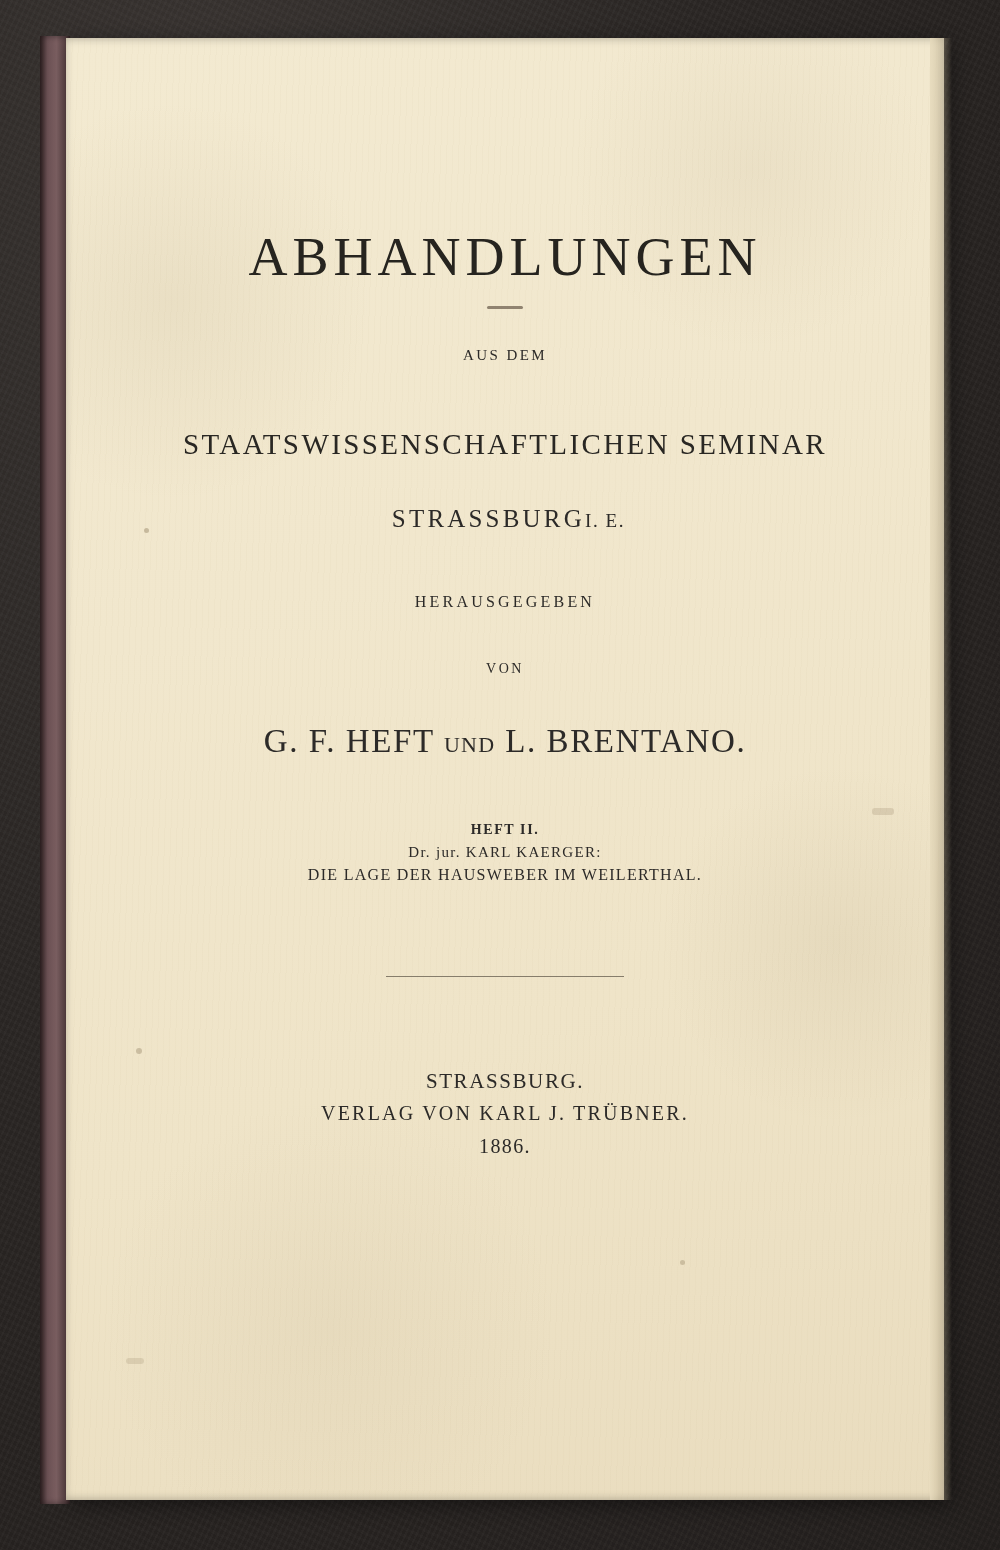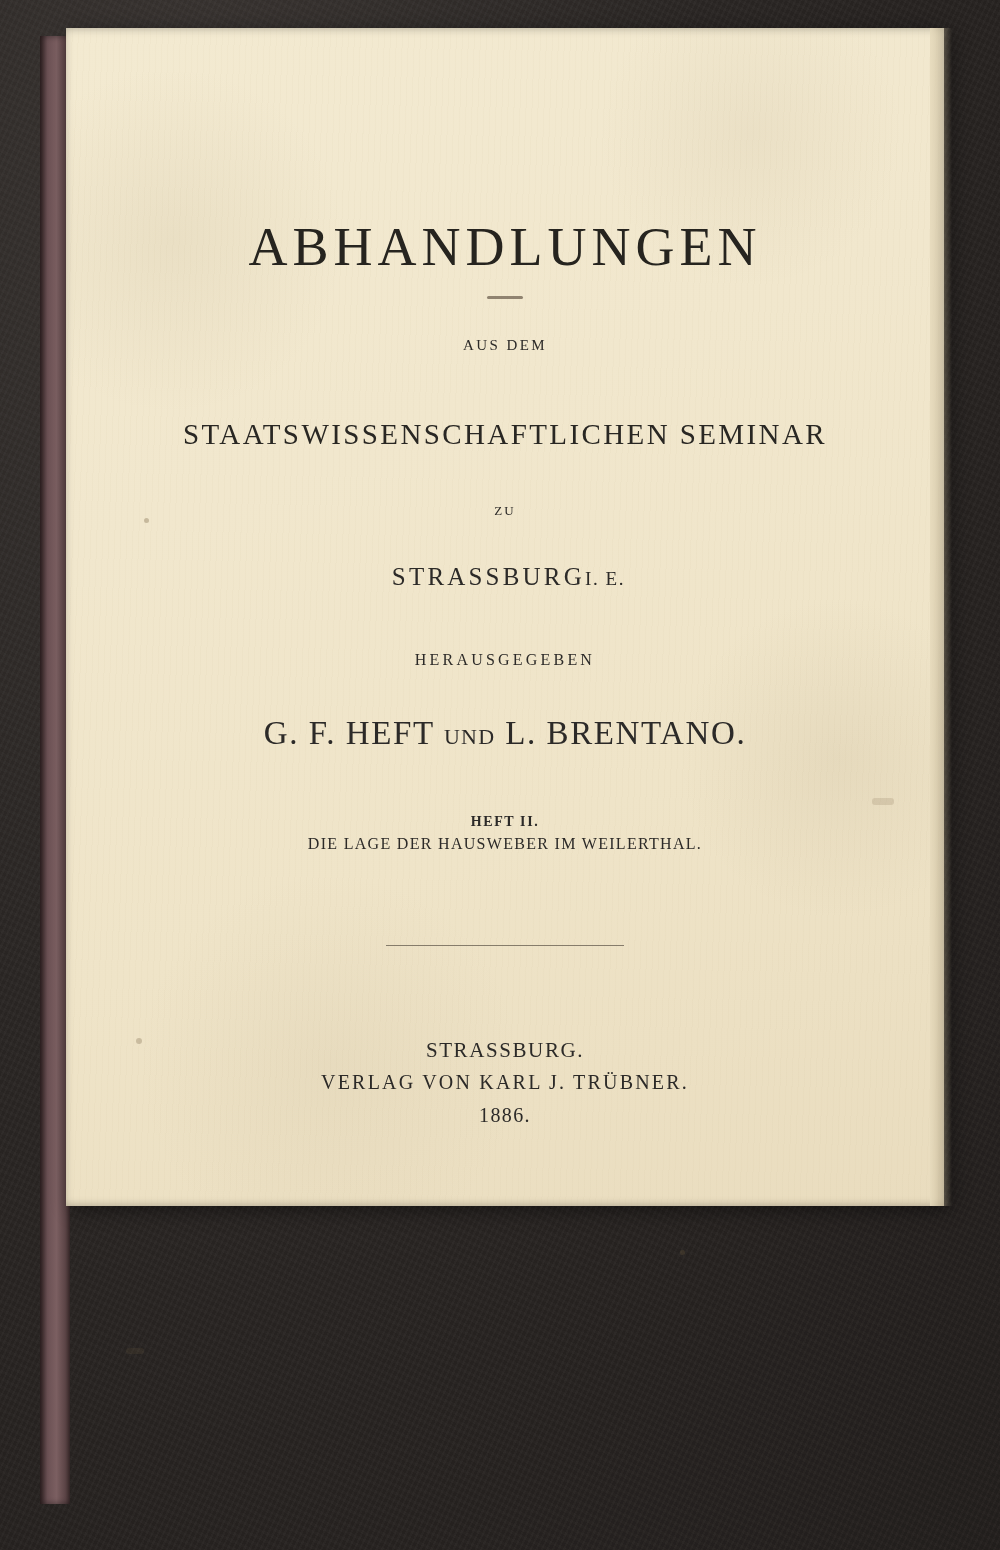--- a/index.html
+++ b/index.html
@@ -33,23 +33,23 @@
     top: 36px;
     width: 30px;
     height: 1468px;
     background: linear-gradient(90deg, #3d2b2c 0%, #6b5154 25%, #7b5f61 55%, #5a4345 85%, #3a2a2b 100%);
     box-shadow: 2px 0 6px rgba(0,0,0,.45) inset;
   }
   
   #paper {
     position: absolute;
     left: 66px;
-    top: 28px;
+    top: 38px;
     width: 878px;
-    height: 1178px;
+    height: 1462px;
     background: linear-gradient(160deg, #f3ead1 0%, #f1e7cd 35%, #efe4c8 65%, #e9dcbe 100%);
     box-shadow:
       6px 4px 18px rgba(0,0,0,.45),
       -2px 0 10px rgba(0,0,0,.30) inset;
   }
   
   #paper-edge {
     position: absolute;
     right: -8px;
     top: 0;
@@ -203,36 +203,37 @@
 
     <div id="content">
 
       <div class="main-title">ABHANDLUNGEN</div>
       <div class="title-rule"></div>
 
       <div class="line-aus-dem">AUS DEM</div>
 
       <div class="line-seminar">STAATSWISSENSCHAFTLICHEN  SEMINAR</div>
 
-      <div class="line-zu">ZU</div>
 
       <div class="line-city">
         <span>STRASSBURG</span><span class="small">I. E.</span>
       </div>
 
       <div class="line-hrsg">HERAUSGEGEBEN</div>
 
+      <div class="line-von">VON</div>
 
       <div class="line-editors">
         <span>G. F. HEFT</span>
         <span class="und">UND</span>
         <span>L. BRENTANO.</span>
       </div>
 
       <div class="heft">HEFT II.</div>
+      <div class="author">Dr. jur. KARL KAERGER:</div>
       <div class="subtitle">DIE LAGE DER HAUSWEBER IM WEILERTHAL.</div>
 
       <div class="divider"></div>
 
       <div class="imprint-city">STRASSBURG.</div>
       <div class="imprint-publisher">VERLAG VON KARL J. TRÜBNER.</div>
       <div class="imprint-year">1886.</div>
 
     </div>
   </div>

